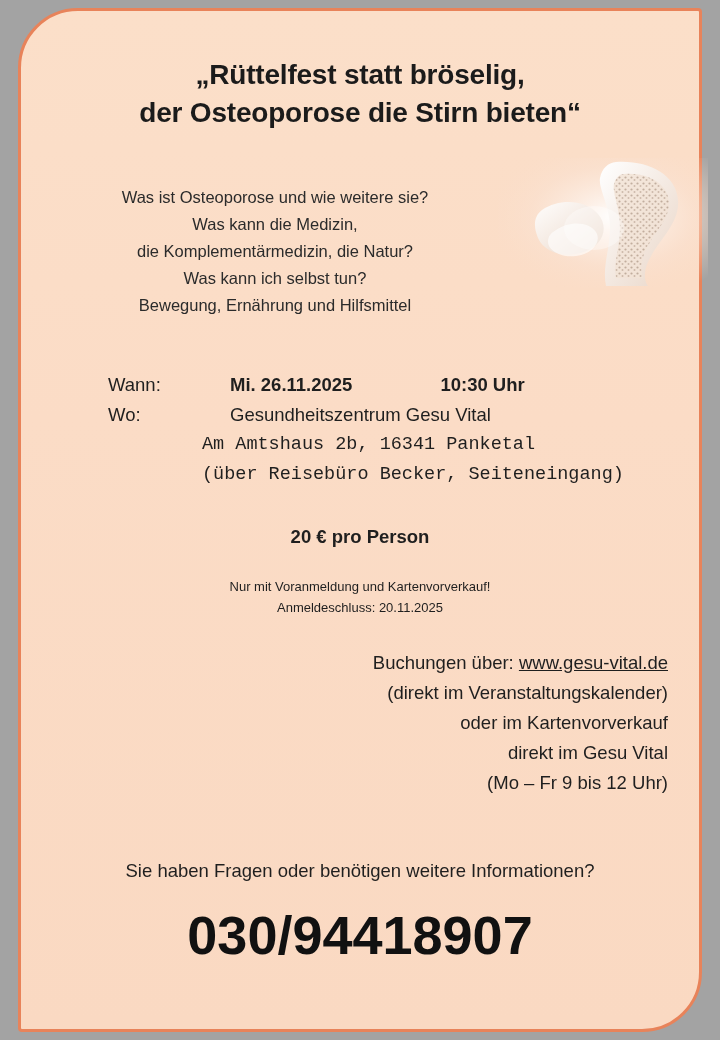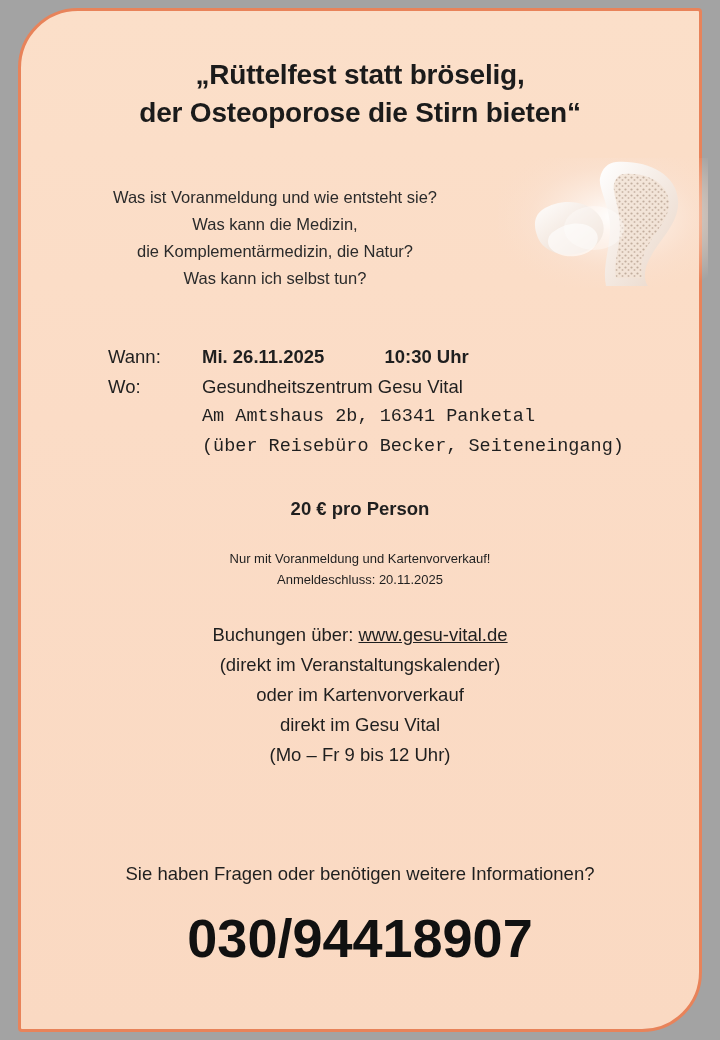--- a/index.html
+++ b/index.html
@@ -82,20 +82,21 @@
 
   .details {
     margin-top: 50px;
     margin-left: 56px;
     font-size: 18.5px;
     color: #1f1f1f;
     line-height: 1.62;
   }
   .details .row {
     display: flex;
+    gap: 28px;
   }
   .details .lbl {
     width: 94px;
     flex: 0 0 94px;
   }
   .details .val-bold {
     font-weight: bold;
   }
   .details .time {
     font-weight: bold;
@@ -118,33 +119,33 @@
     margin-top: 28px;
     text-align: center;
     font-size: 13px;
     line-height: 1.62;
     color: #1f1f1f;
   }
   .booking .b-line { display: block; }
 
   .booking2 {
     margin-top: 30px;
-    text-align: center;
+    text-align: right;
     font-size: 18.5px;
     line-height: 1.62;
     color: #1f1f1f;
   }
   .booking2 .b-line { display: block; }
   .link {
     text-decoration: underline;
     color: #1f1f1f;
   }
 
   .questions {
-    margin-top: 93px;
+    margin-top: 62px;
     text-align: center;
     font-size: 18.5px;
     color: #1f1f1f;
   }
 
   .phone {
     margin-top: 22px;
     text-align: center;
     font-weight: bold;
     font-size: 54px;
@@ -188,24 +189,25 @@
       <path d="M118 4 C150 2 178 16 180 42 C182 66 160 82 150 104 C143 120 150 128 150 128 L108 128 C104 108 112 92 112 70 C112 48 100 30 102 20 C104 10 110 5 118 4 Z" fill="url(#boneg)"></path>
       <path d="M126 16 C150 14 170 26 171 44 C172 62 154 76 146 96 C141 110 145 120 145 120 L118 120 C115 104 122 90 122 70 C122 50 114 34 116 26 C118 19 122 16 126 16 Z" fill="url(#trab)" opacity="0.85"></path>
 
       <path d="M44 52 C62 40 88 42 100 56 C112 70 104 88 86 94 C66 101 46 94 40 80 C35 68 36 58 44 52 Z" fill="url(#boneg)" opacity="0.95"></path>
       <path d="M58 72 C72 62 92 64 98 74 C104 84 94 96 78 98 C62 100 50 92 50 84 C50 78 53 75 58 72 Z" fill="#ffffff" opacity="0.6"></path>
       <ellipse cx="96" cy="70" rx="30" ry="22" fill="#ffffff" opacity="0.35"></ellipse>
     </svg>
 
     <div class="subtitle-block">
       <div class="subtitle-inner">
-        <span class="sline">Was ist Voranmeldung und wie entsteht sie?</span>
+        <span class="sline">Was ist Osteoporose und wie weitere sie?</span>
         <span class="sline">Was kann die Medizin,</span>
         <span class="sline">die Komplementärmedizin, die Natur?</span>
         <span class="sline">Was kann ich selbst tun?</span>
+        <span class="sline">Bewegung, Ernährung und Hilfsmittel</span>
       </div>
     </div>
 
     <div class="details">
       <div class="row">
         <span class="lbl">Wann:</span>
         <span class="val-bold">Mi. 26.11.2025</span>
         <span class="time">10:30 Uhr</span>
       </div>
       <div class="row">

